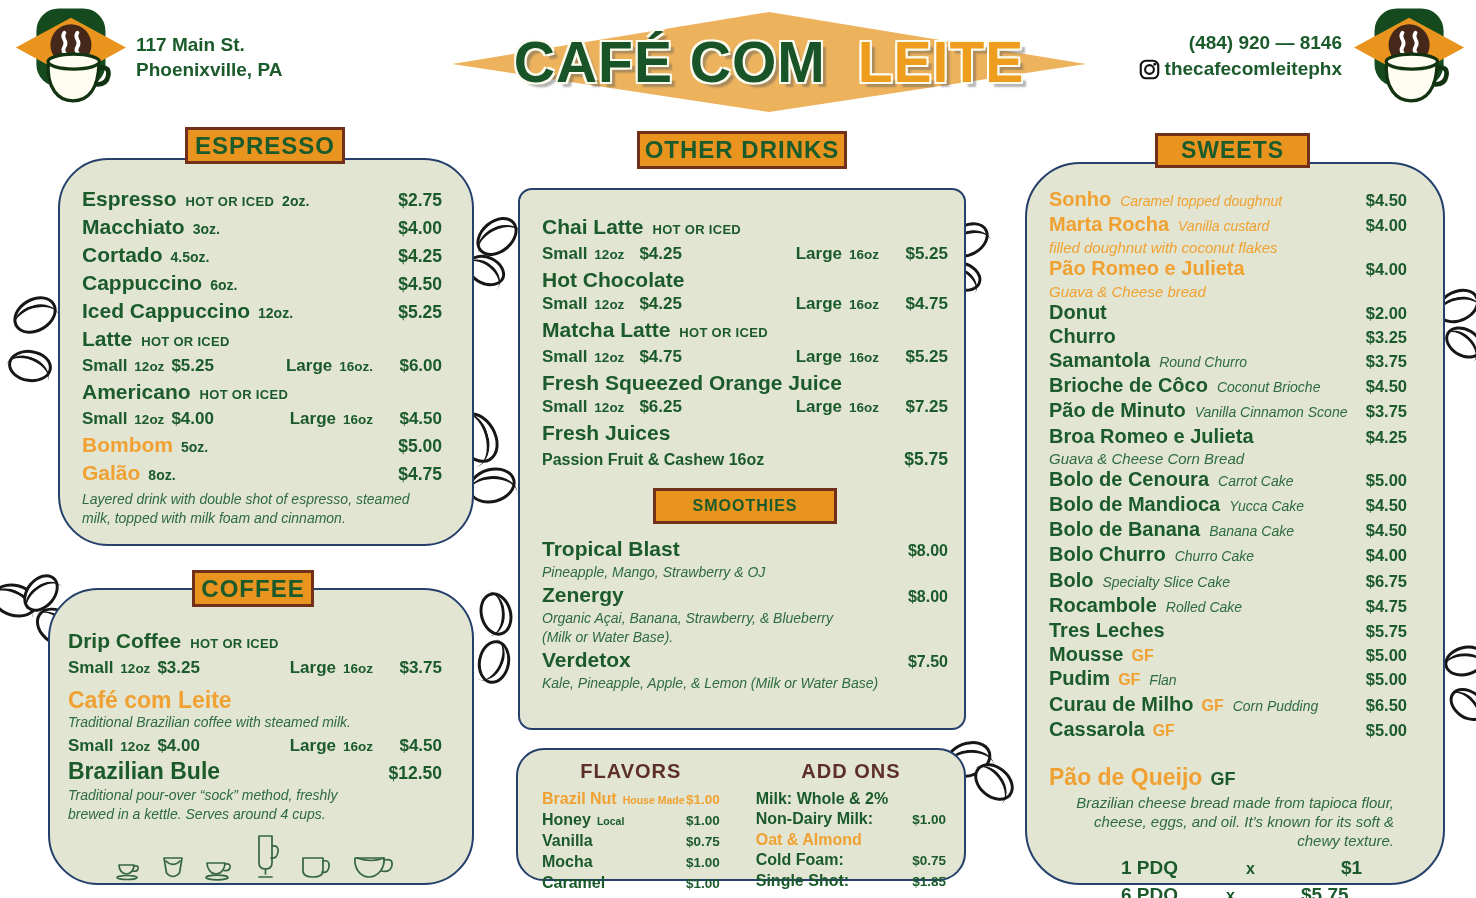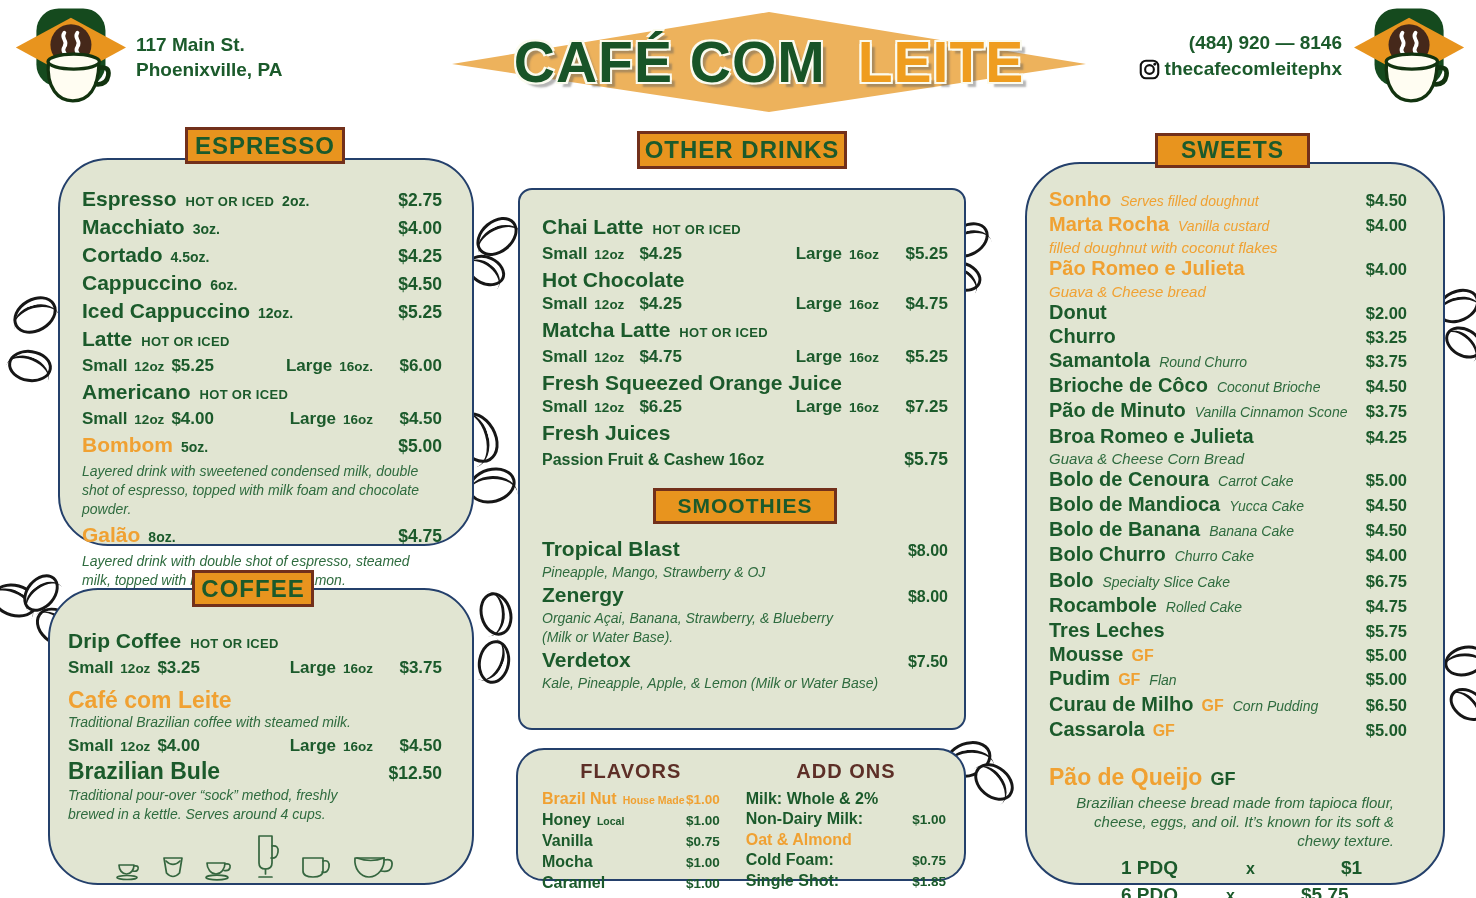--- a/index.html
+++ b/index.html
@@ -211,21 +211,20 @@
       <span class="lbl">Large</span>
       <span class="oz">16oz</span>
       <span class="p">$4.50</span>
     </span>
   </div>
   <div class="row">
     <span class="name orange">Bombom</span>
     <span class="sz">5oz.</span>
     <span class="price">$5.00</span>
   </div>
-  <div class="desc" style="margin:2px 0 3px;">Layered drink with sweetened condensed milk, double shot of espresso, topped with milk foam and chocolate powder.</div>
   <div class="row">
     <span class="name orange">Galão</span>
     <span class="sz">8oz.</span>
     <span class="price">$4.75</span>
   </div>
   <div class="desc" style="margin-top:2px;max-width:350px;">Layered drink with double shot of espresso, steamed milk, topped with milk foam and cinnamon.</div>
 </div>
 
 <div class="badge" style="left:192px;top:570px;width:122px;height:37px;font-size:24px;">
   <span>COFFEE</span>
@@ -374,42 +373,42 @@
     </span>
   </div>
   <div class="row">
     <span class="name">Fresh Juices</span>
   </div>
   <div class="row" style="margin-top:2px;">
     <span style="font-weight:800;font-size:16px;">Passion Fruit &amp; Cashew 16oz</span>
     <span class="price">$5.75</span>
   </div>
 
-  <div class="badge-inflow" style="width:184px;height:36px;font-size:21px;margin:16px auto 12px auto;">
+  <div class="badge-inflow" style="width:184px;height:36px;font-size:16px;margin:16px auto 12px auto;">
     <span>SMOOTHIES</span>
   </div>
 
   <div class="row">
     <span class="name">Tropical Blast</span>
     <span class="price" style="font-size:16px;">$8.00</span>
   </div>
   <div class="desc">Pineapple, Mango, Strawberry &amp; OJ</div>
   <div class="row">
     <span class="name">Zenergy</span>
     <span class="price" style="font-size:16px;">$8.00</span>
   </div>
   <div class="desc" style="max-width:300px;">Organic Açai, Banana, Strawberry, &amp; Blueberry (Milk or Water Base).</div>
   <div class="row">
     <span class="name">Verdetox</span>
     <span class="price" style="font-size:16px;">$7.50</span>
   </div>
   <div class="desc">Kale, Pineapple, Apple, &amp; Lemon (Milk or Water Base)</div>
 </div>
 
-<div class="panel" style="left:516px;top:748px;width:450px;height:133px;border-radius:28px;padding:10px 18px 0 24px;display:flex;gap:26px;">
+<div class="panel" style="left:516px;top:748px;width:450px;height:133px;border-radius:28px;padding:10px 18px 0 24px;display:flex;gap:36px;">
   <div class="fa-col" style="width:44%;">
     <div class="fa-head">FLAVORS</div>
     <div class="fa-row">
       <span class="fa-name orange">Brazil Nut</span>
       <span class="fa-note orange">House Made</span>
       <span class="fa-price orange">$1.00</span>
     </div>
     <div class="fa-row">
       <span class="fa-name">Honey</span>
       <span class="fa-note">Local</span>
@@ -450,21 +449,21 @@
     </div>
   </div>
 </div>
 
 <div class="badge" style="left:1155px;top:133px;width:155px;height:35px;font-size:23px;">
   <span>SWEETS</span>
 </div>
 <div class="panel" style="left:1025px;top:162px;width:420px;height:723px;border-radius:55px;padding:24px 36px 0 22px;">
   <div class="srow">
     <span class="name orange">Sonho</span>
-    <span class="snote orange">Serves filled doughnut</span>
+    <span class="snote orange">Caramel topped doughnut</span>
     <span class="price">$4.50</span>
   </div>
   <div class="srow">
     <span class="name orange">Marta Rocha</span>
     <span class="snote orange">Vanilla custard</span>
     <span class="price">$4.00</span>
   </div>
   <div class="sdesc orange">filled doughnut with coconut flakes</div>
   <div class="srow">
     <span class="name orange">Pão Romeo e Julieta</span>

